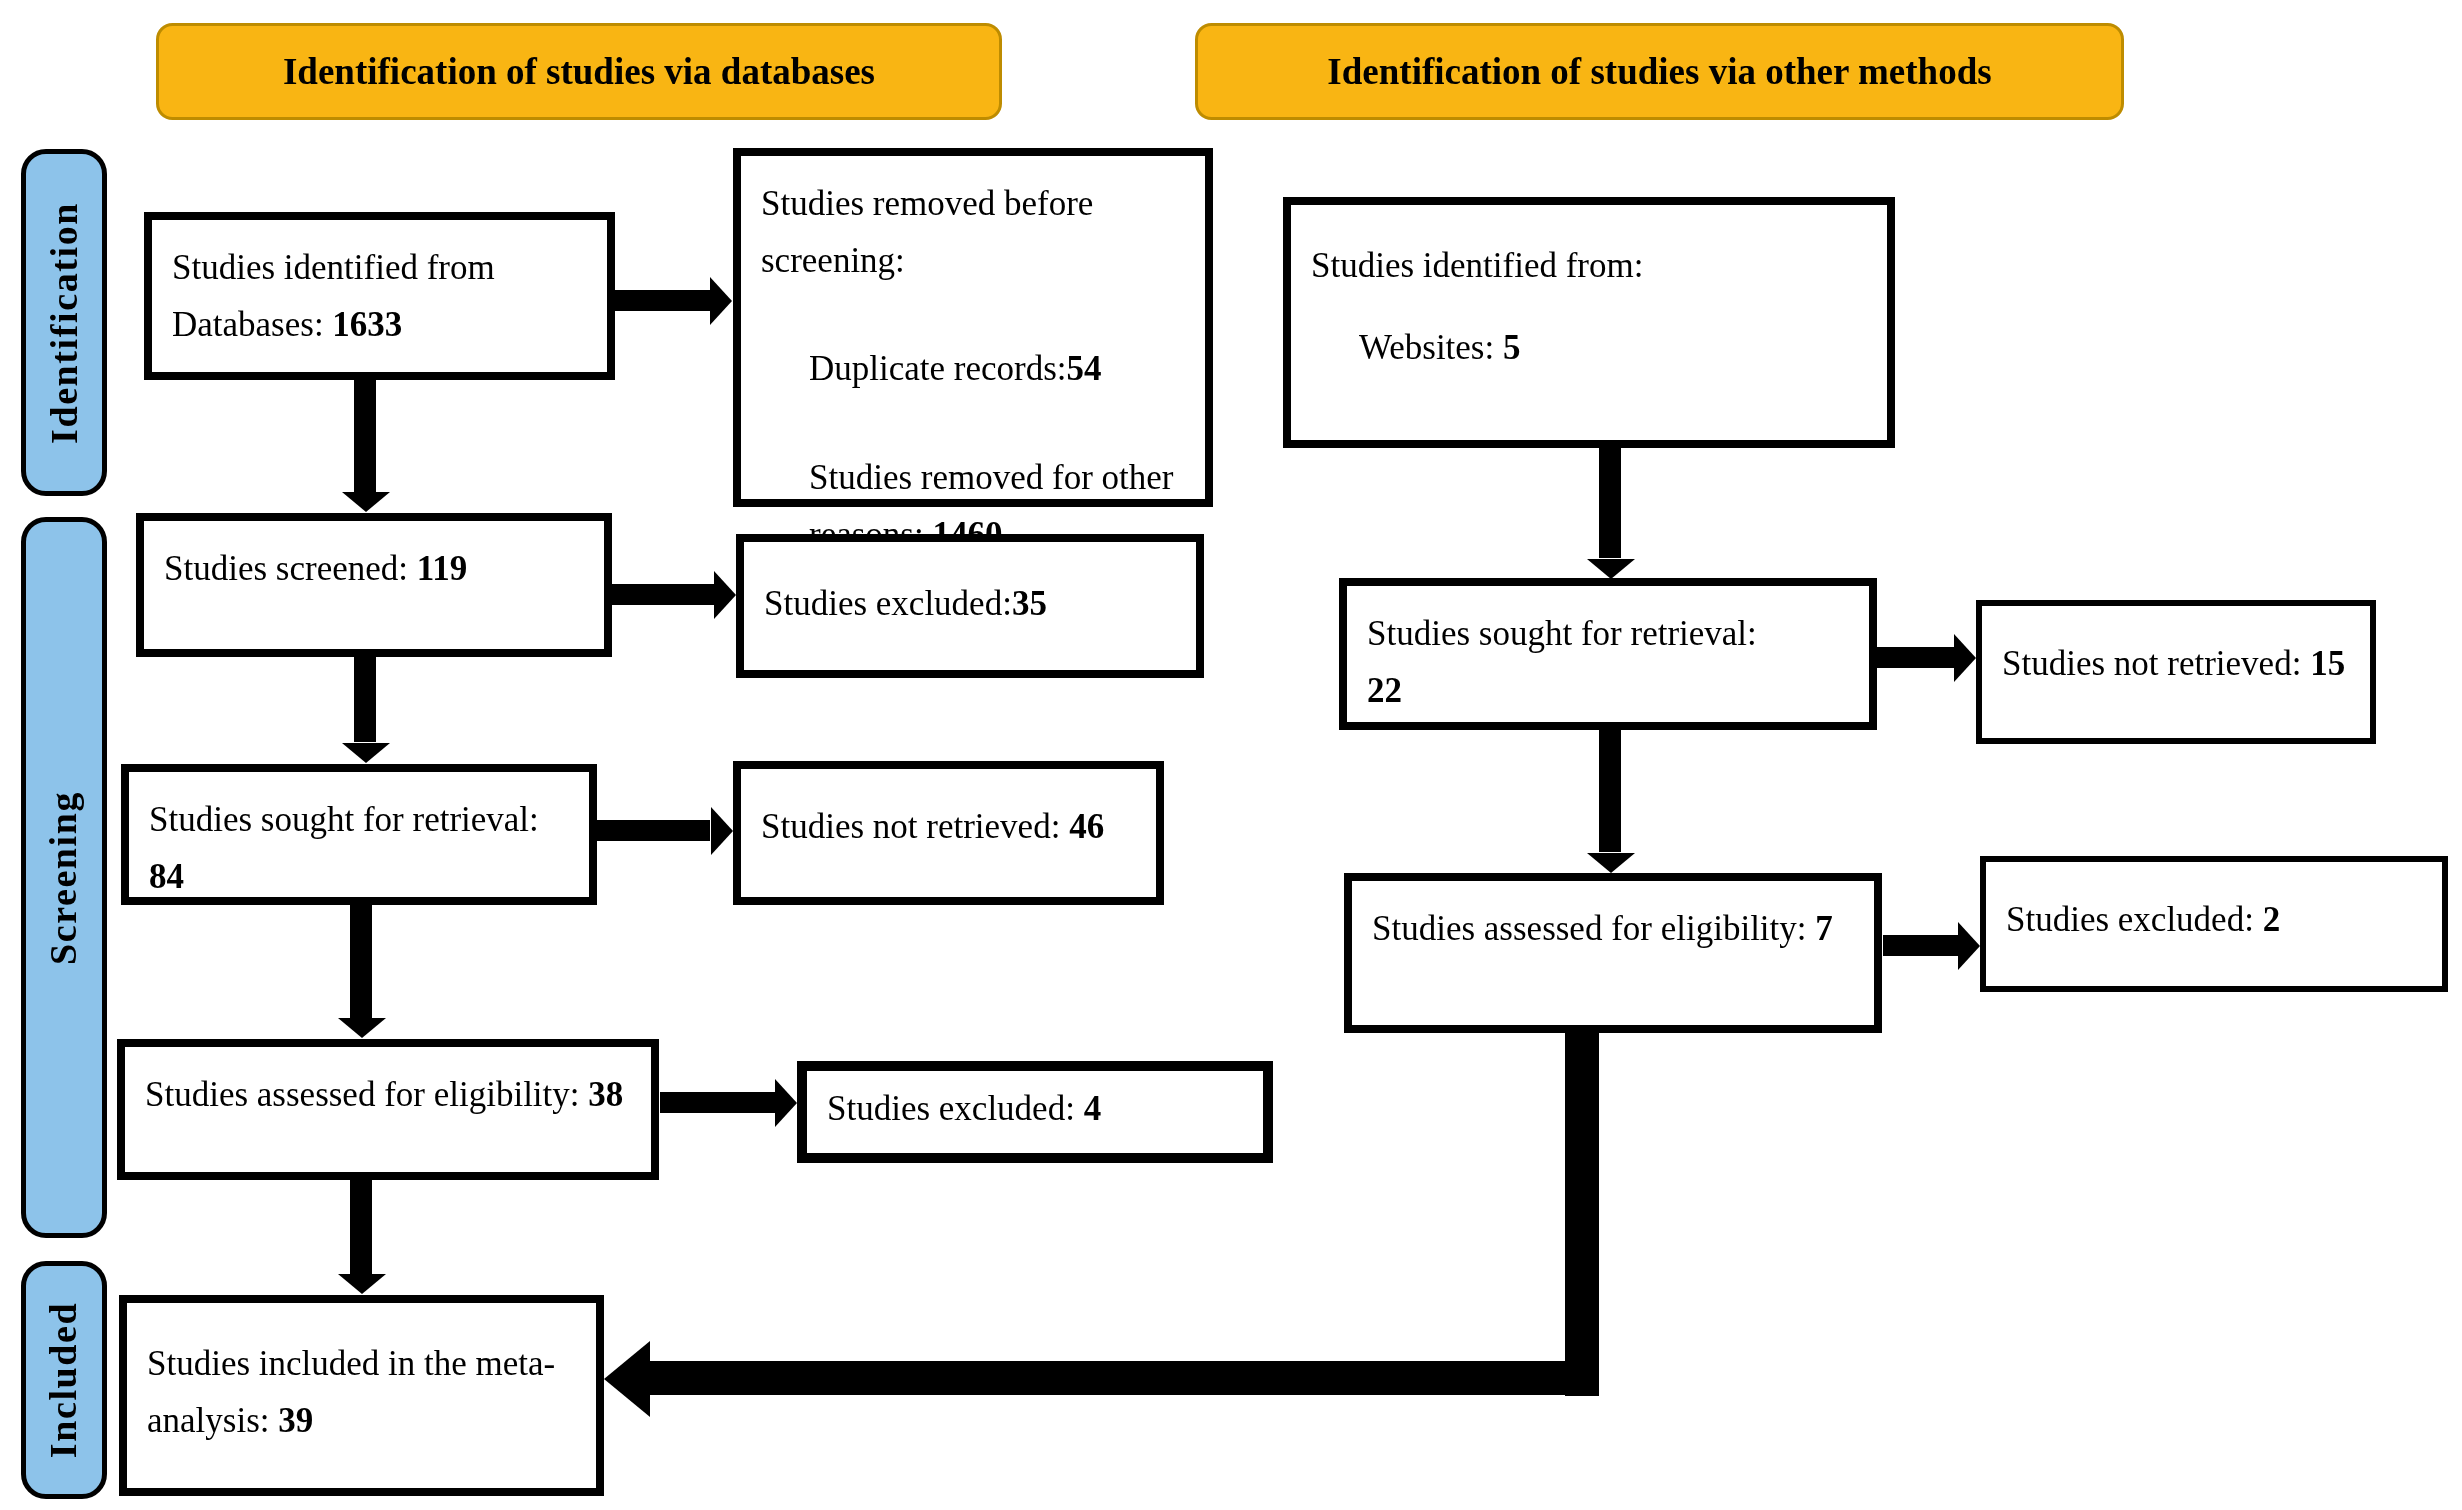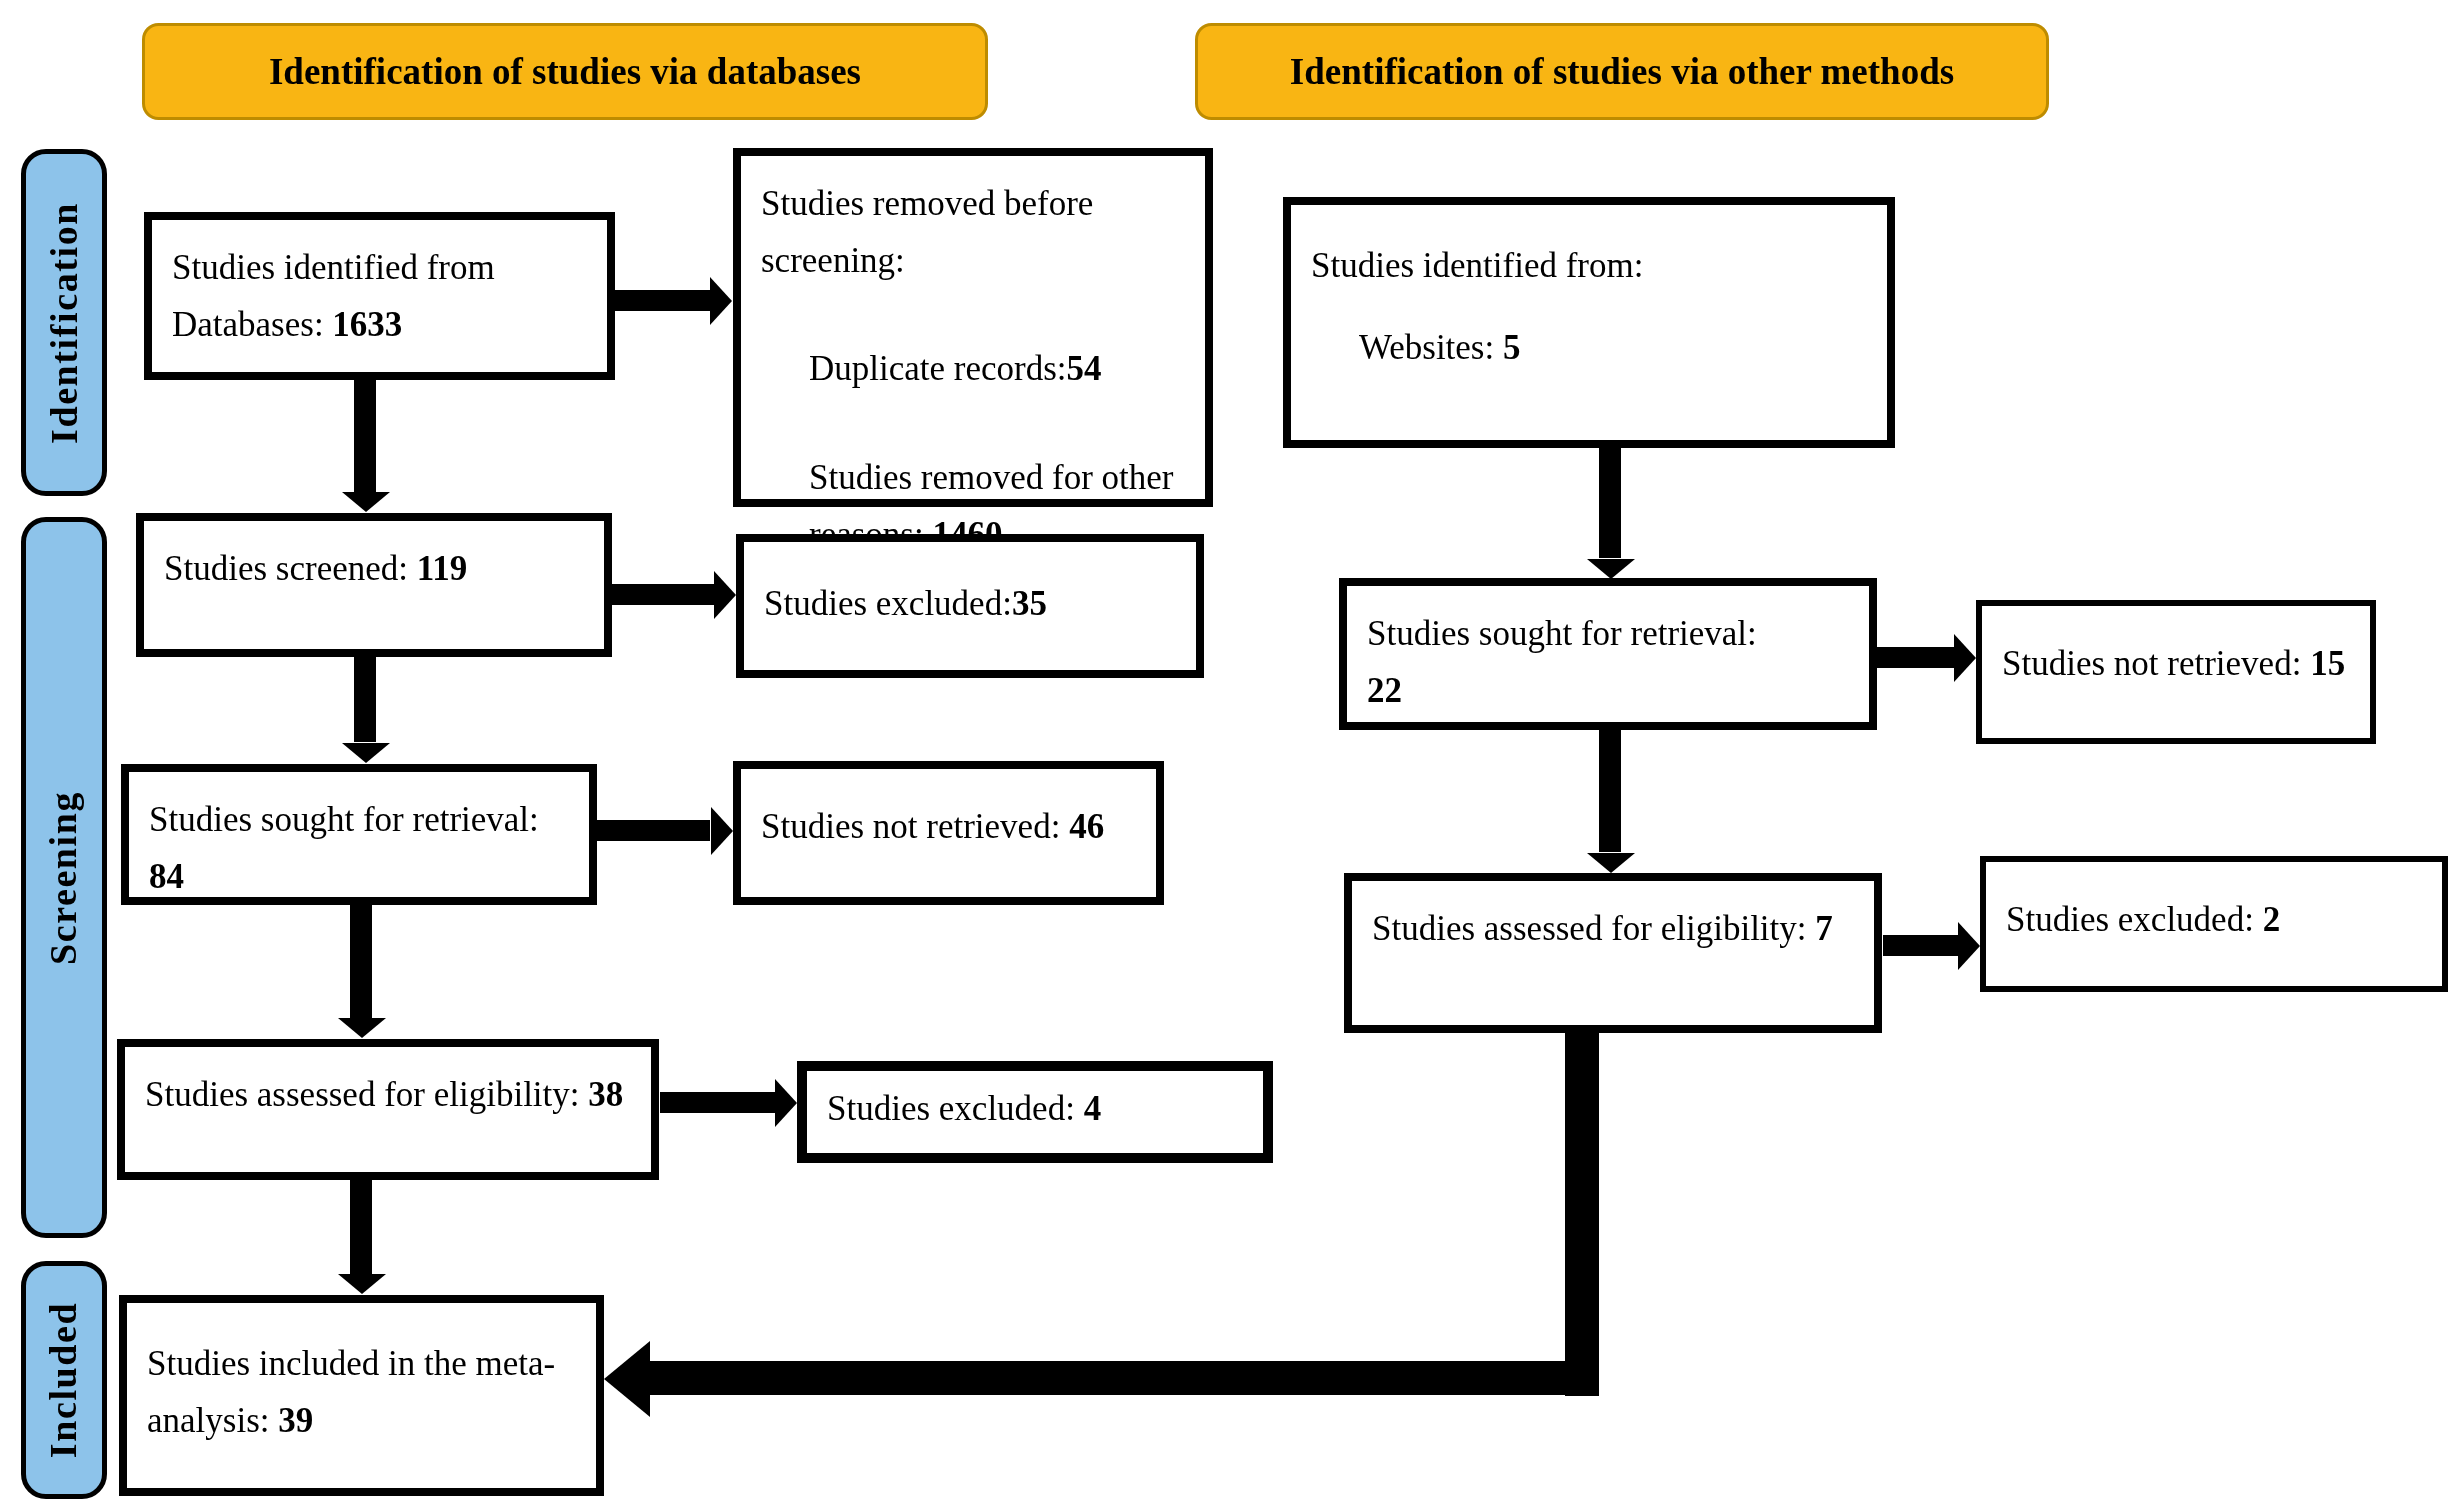--- a/index.html
+++ b/index.html
@@ -55,24 +55,24 @@
     border-left:22px solid #000;right:0;top:0;}
   .arrow .headleft{position:absolute;width:0;height:0;
     border-top:38px solid transparent;border-bottom:38px solid transparent;
     border-right:46px solid #000;left:0;}
 </style>
 </head>
 <body>
 
 <div id="canvas">
 
-  <div class="hdr" style="left:142px;top:23px;width:846px;height:97px;align-items:center;">
+  <div class="hdr" style="left:156px;top:23px;width:846px;height:97px;align-items:center;">
     <span>Identification of studies via databases</span>
   </div>
-  <div class="hdr" style="left:1195px;top:23px;width:854px;height:97px;">
+  <div class="hdr" style="left:1195px;top:23px;width:929px;height:97px;">
     <span>Identification of studies via other methods</span>
   </div>
 
   <div class="stage" style="left:20.5px;top:149px;width:86px;height:347px;">
     <span>Identification</span>
   </div>
   <div class="stage" style="left:20.5px;top:517px;width:86px;height:721px;">
     <span>Screening</span>
   </div>
   <div class="stage" style="left:20.5px;top:1261px;width:86px;height:238px;">

